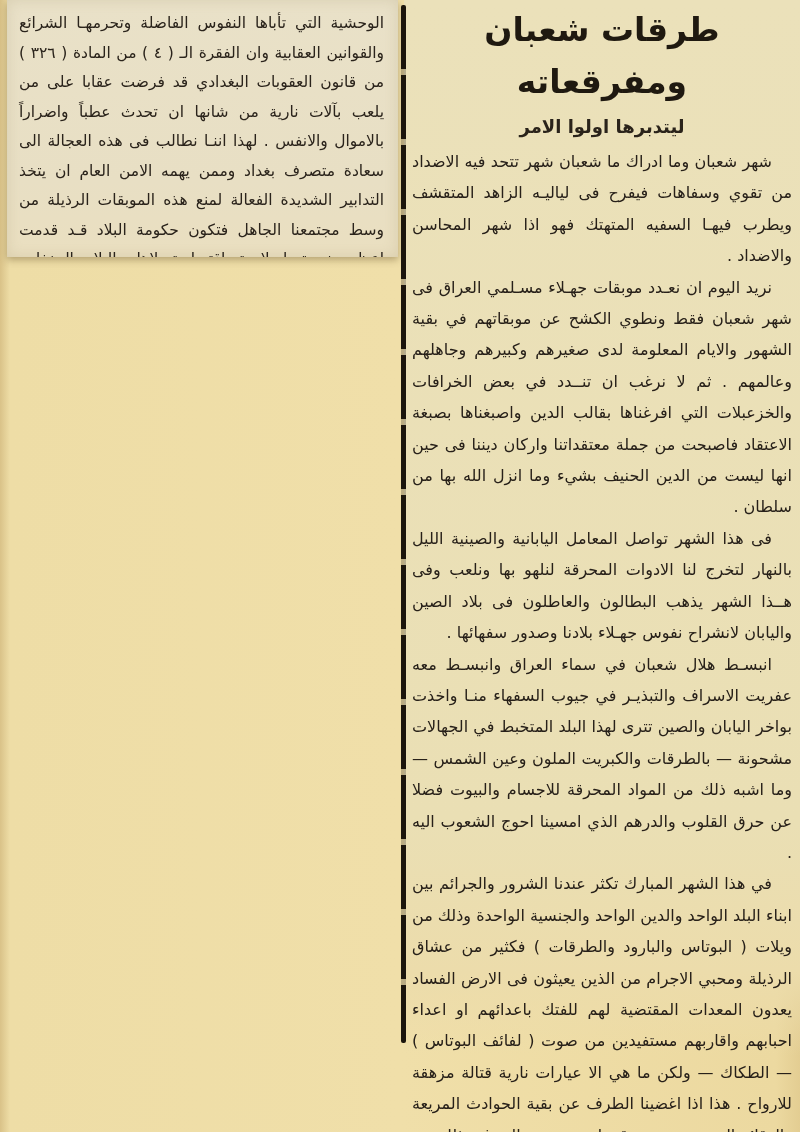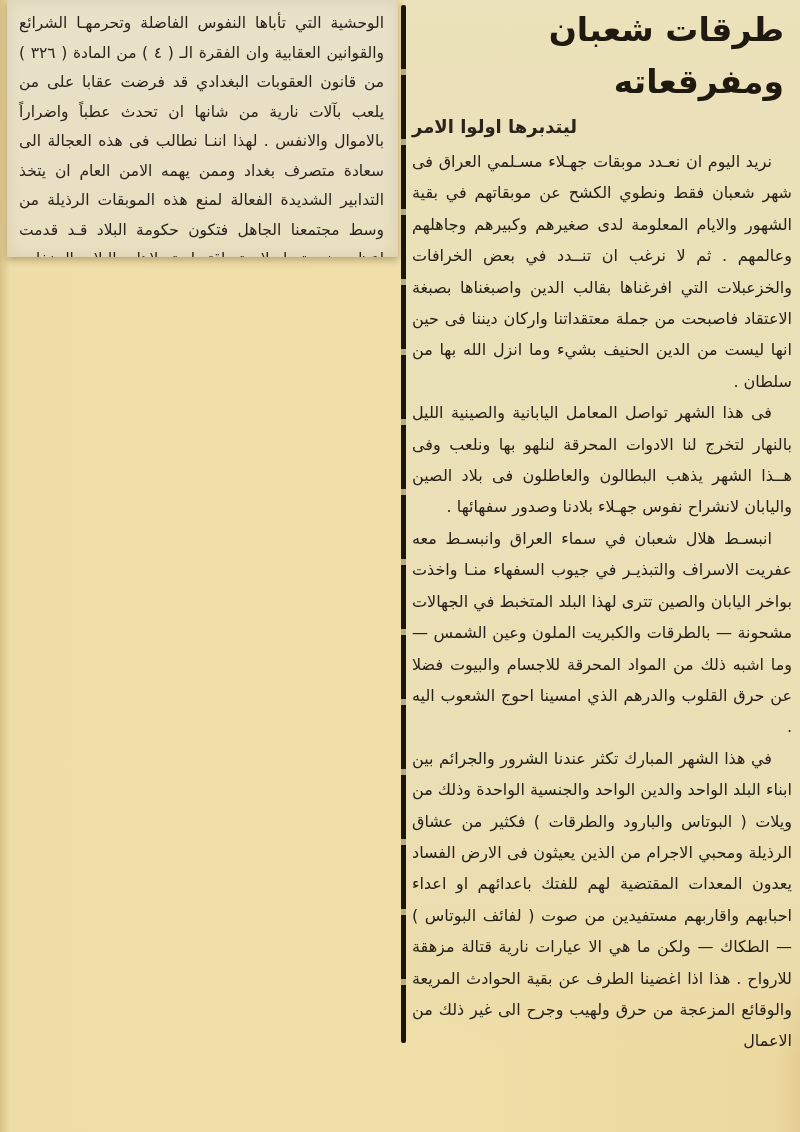--- a/index.html
+++ b/index.html
@@ -51,28 +51,28 @@
     position: absolute;
     left: 412px; top: 0; width: 380px;
     direction: rtl;
     color: #262019;
   }
   .article h1 {
     margin: 4px 0 0 0;
     padding: 0 8px;
     font-size: 33px;
     font-weight: 700;
-    text-align: right;
+    text-align: center;
     color: #1f1910;
     letter-spacing: 0;
     line-height: 52px;
   }
   .article .subtitle {
     margin-top: 6px;
-    text-align: left;
+    text-align: center;
     font-size: 18px;
     font-weight: 600;
     color: #2a231a;
     line-height: 26px;
   }
   .article .body { margin-top: 6px; }
   .article p.para {
     margin: 0;
     font-size: 16px;
     line-height: 31.4px;
@@ -91,20 +91,21 @@
   <div class="clipping">
     <p>الوحشية التي تأباها النفوس الفاضلة وتحرمهـا الشرائع والقوانين العقابية وان الفقرة الـ ( ٤ ) من المادة ( ٣٢٦ ) من قانون العقوبات البغدادي قد فرضت عقابا على من يلعب بآلات نارية من شانها ان تحدث عطباً واضراراً بالاموال والانفس . لهذا اننـا نطالب فى هذه العجالة الى سعادة متصرف بغداد وممن يهمه الامن العام ان يتخذ التدابير الشديدة الفعالة لمنع هذه الموبقات الرذيلة من وسط مجتمعنا الجاهل فتكون حكومة البلاد قـد قدمت اعظم خدمة اصلاحية اقتصادية لاهل البلاد المغفلين ونسأله تعالى ان يهدينا سواء السبيل ..</p>
   </div>
 
   <div class="rule"></div>
 
   <div class="article">
     <h1>طرقات شعبان ومفرقعاته</h1>
     <div class="subtitle">ليتدبرها اولوا الامر</div>
     <div class="body">
+      <p class="para">شهر شعبان وما ادراك ما شعبان شهر تتحد فيه الاضداد من تقوي وسفاهات فيفرح فى لياليـه الزاهد المتقشف ويطرب فيهـا السفيه المتهتك فهو اذا شهر المحاسن والاضداد .</p>
       <p class="para">نريد اليوم ان نعـدد موبقات جهـلاء مسـلمي العراق فى شهر شعبان فقط ونطوي الكشح عن موبقاتهم في بقية الشهور والايام المعلومة لدى صغيرهم وكبيرهم وجاهلهم وعالمهم . ثم لا نرغب ان تنــدد في بعض الخرافات والخزعبلات التي افرغناها بقالب الدين واصبغناها بصبغة الاعتقاد فاصبحت من جملة معتقداتنا واركان ديننا فى حين انها ليست من الدين الحنيف بشيء وما انزل الله بها من سلطان .</p>
       <p class="para">فى هذا الشهر تواصل المعامل اليابانية والصينية الليل بالنهار لتخرج لنا الادوات المحرقة لنلهو بها ونلعب وفى هــذا الشهر يذهب البطالون والعاطلون فى بلاد الصين واليابان لانشراح نفوس جهـلاء بلادنا وصدور سفهائها .</p>
       <p class="para">انبسـط هلال شعبان في سماء العراق وانبسـط معه عفريت الاسراف والتبذيـر في جيوب السفهاء منـا واخذت بواخر اليابان والصين تترى لهذا البلد المتخبط في الجهالات مشحونة — بالطرقات والكبريت الملون وعين الشمس — وما اشبه ذلك من المواد المحرقة للاجسام والبيوت فضلا عن حرق القلوب والدرهم الذي امسينا احوج الشعوب اليه .</p>
       <p class="para">في هذا الشهر المبارك تكثر عندنا الشرور والجرائم بين ابناء البلد الواحد والدين الواحد والجنسية الواحدة وذلك من ويلات ( البوتاس والبارود والطرقات ) فكثير من عشاق الرذيلة ومحبي الاجرام من الذين يعيثون فى الارض الفساد يعدون المعدات المقتضية لهم للفتك باعدائهم او اعداء احبابهم واقاربهم مستفيدين من صوت ( لفائف البوتاس ) — الطكاك — ولكن ما هي الا عيارات نارية قتالة مزهقة للارواح . هذا اذا اغضينا الطرف عن بقية الحوادث المريعة والوقائع المزعجة من حرق ولهيب وجرح الى غير ذلك من الاعمال</p>
     </div>
   </div>
 
 </div>
 
 </body></html>

